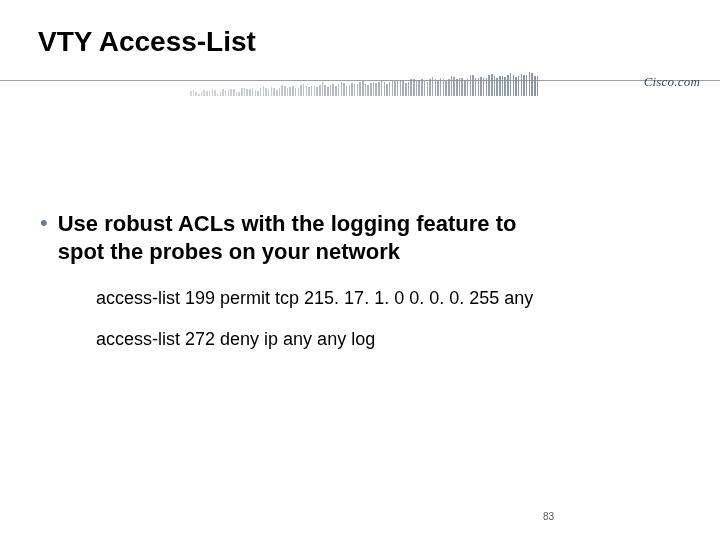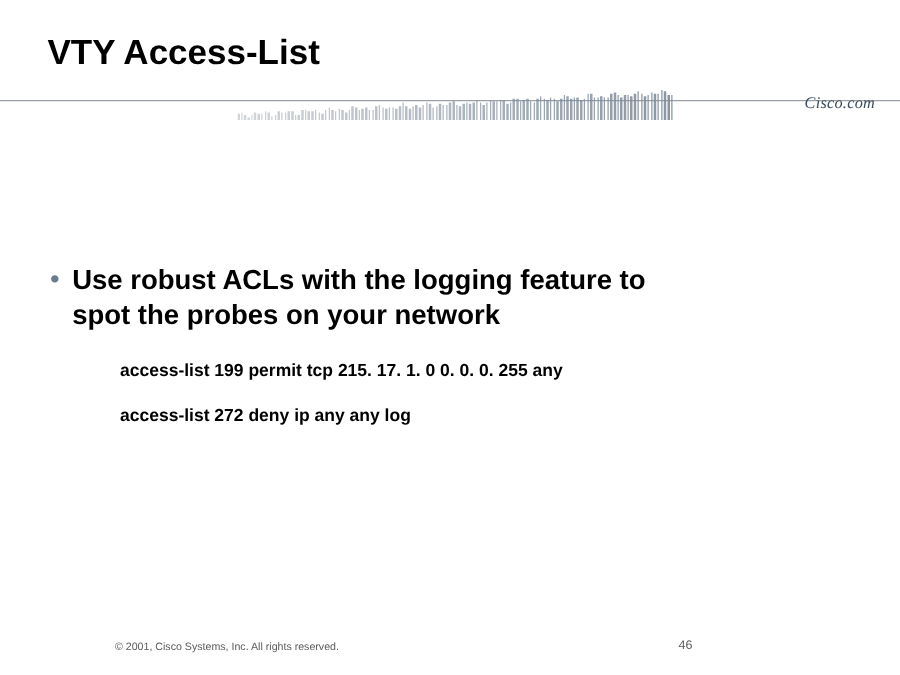--- a/index.html
+++ b/index.html
@@ -85,22 +85,22 @@
     font-size: 22px;
     line-height: 26px;
   }
   .bullet-text {
     font-size: 22px;
     font-weight: bold;
     line-height: 1.25;
   }
   .sub {
     margin-left: 56px;
-    font-size: 14px;
-    font-weight: bold;
+    font-size: 18px;
+    font-weight: normal;
     line-height: 1.3;
     margin-bottom: 18px;
   }
   .footer-left {
     position: absolute;
     bottom: 18px;
     left: 92px;
     font-size: 8.5px;
     color: #5a5a5a;
   }
@@ -258,16 +258,15 @@
 
   <div class="content">
     <div class="bullet-row">
       <div class="bullet-dot">•</div>
       <div class="bullet-text">Use robust ACLs with the logging feature to spot the probes on your network</div>
     </div>
     <div class="sub">access-list 199 permit tcp 215. 17. 1. 0 0. 0. 0. 255 any</div>
     <div class="sub">access-list 272 deny ip any any log</div>
   </div>
 
-  <div class="footer-left">© 2001, Cisco Systems, Inc. All rights reserved.</div>
-  <div class="footer-right">46</div>
+  <div class="footer-right">83</div>
 
 </div>
 
 </body></html>

